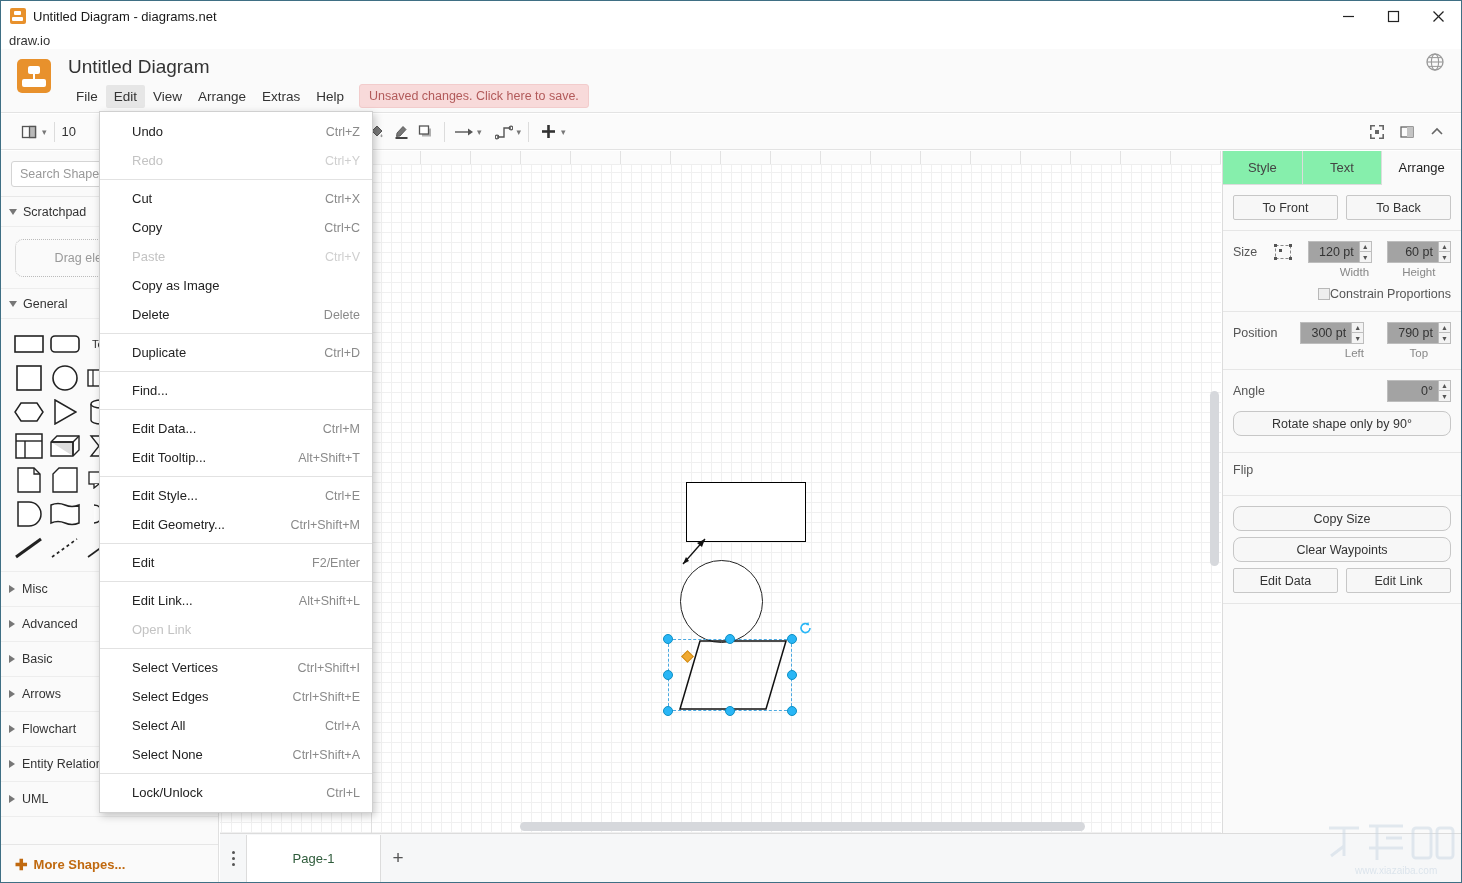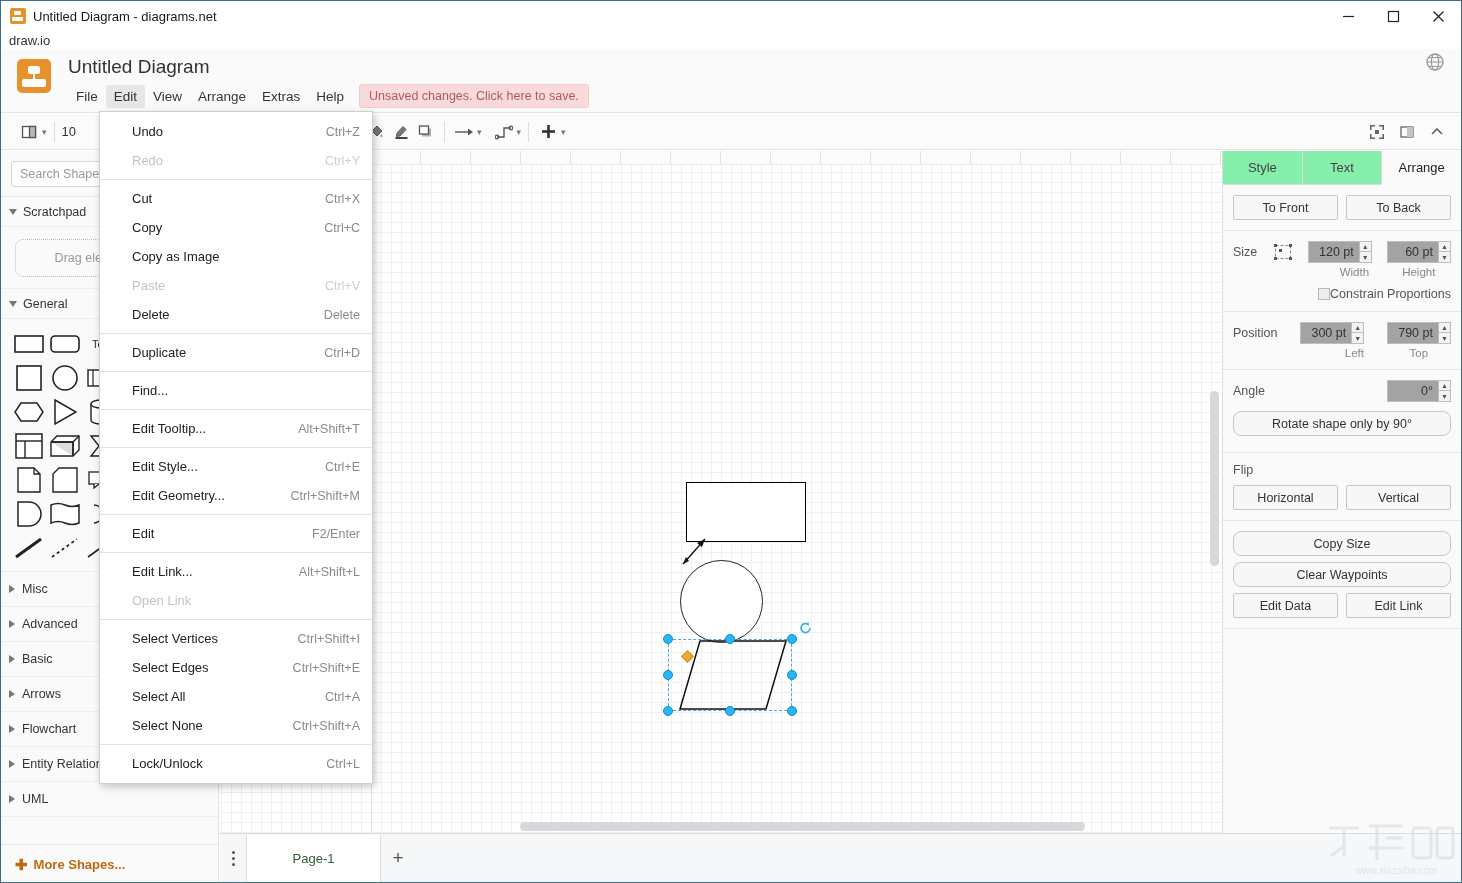--- a/index.html
+++ b/index.html
@@ -834,24 +834,20 @@
           </span>
         </div>
       </div>
       <div style="margin-top:9px;">
         <div class="fp-btn-wide">Rotate shape only by 90°</div>
       </div>
     </div>
 
     <div class="fp-section">
       <div class="fp-label" style="margin-bottom:8px;">Flip</div>
-      <div class="btn-row">
-        <div class="fp-btn">Horizontal</div>
-        <div class="fp-btn">Vertical</div>
-      </div>
     </div>
 
     <div class="fp-section">
       <div class="fp-btn-wide">Copy Size</div>
       <div class="fp-btn-wide">Clear Waypoints</div>
       <div class="btn-row">
         <div class="fp-btn">Edit Data</div>
         <div class="fp-btn">Edit Link</div>
       </div>
     </div>
@@ -880,41 +876,45 @@
       </div>
       <div class="ctx-sep"></div>
       <div class="ctx-item">
         <span>Cut</span>
         <span class="ctx-shortcut">Ctrl+X</span>
       </div>
       <div class="ctx-item">
         <span>Copy</span>
         <span class="ctx-shortcut">Ctrl+C</span>
       </div>
-      <div class="ctx-item">
-        <span>Copy as Image</span>
-      </div>
       <div class="ctx-item disabled">
         <span>Paste</span>
         <span class="ctx-shortcut">Ctrl+V</span>
       </div>
       <div class="ctx-item">
+        <span>Copy as Image</span>
+      </div>
+      <div class="ctx-item">
         <span>Delete</span>
         <span class="ctx-shortcut">Delete</span>
       </div>
       <div class="ctx-sep"></div>
       <div class="ctx-item">
         <span>Duplicate</span>
         <span class="ctx-shortcut">Ctrl+D</span>
       </div>
       <div class="ctx-sep"></div>
       <div class="ctx-item">
         <span>Find...</span>
       </div>
       <div class="ctx-sep"></div>
+      <div class="ctx-item">
+        <span>Edit Data...</span>
+        <span class="ctx-shortcut">Ctrl+M</span>
+      </div>
       <div class="ctx-item">
         <span>Edit Tooltip...</span>
         <span class="ctx-shortcut">Alt+Shift+T</span>
       </div>
       <div class="ctx-sep"></div>
       <div class="ctx-item">
         <span>Edit Style...</span>
         <span class="ctx-shortcut">Ctrl+E</span>
       </div>
       <div class="ctx-item">

